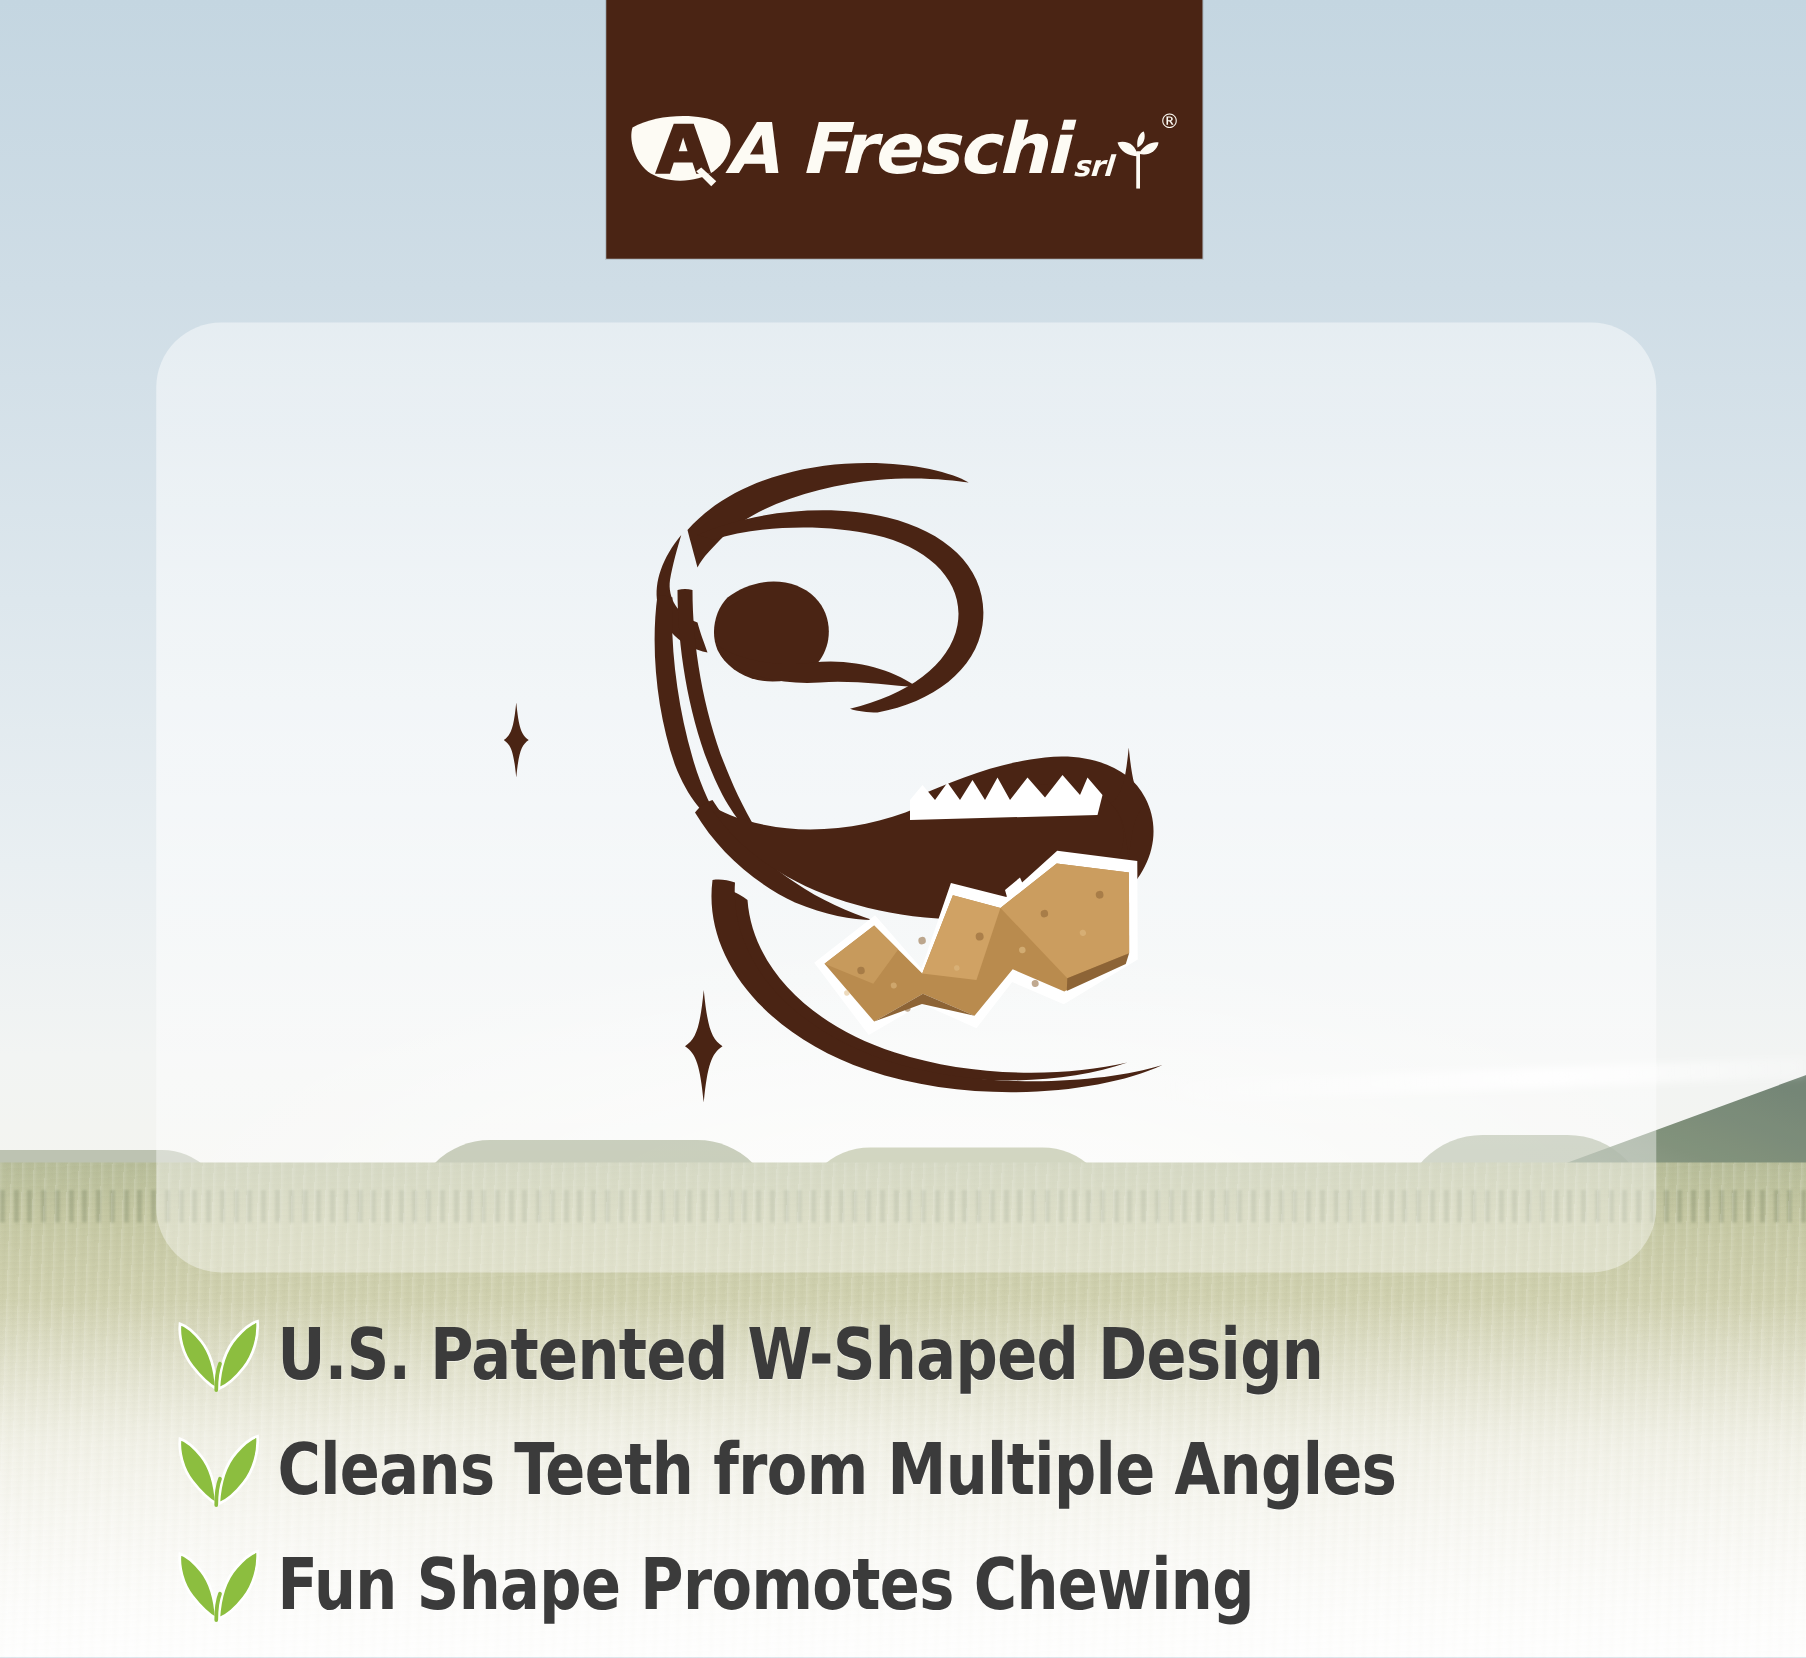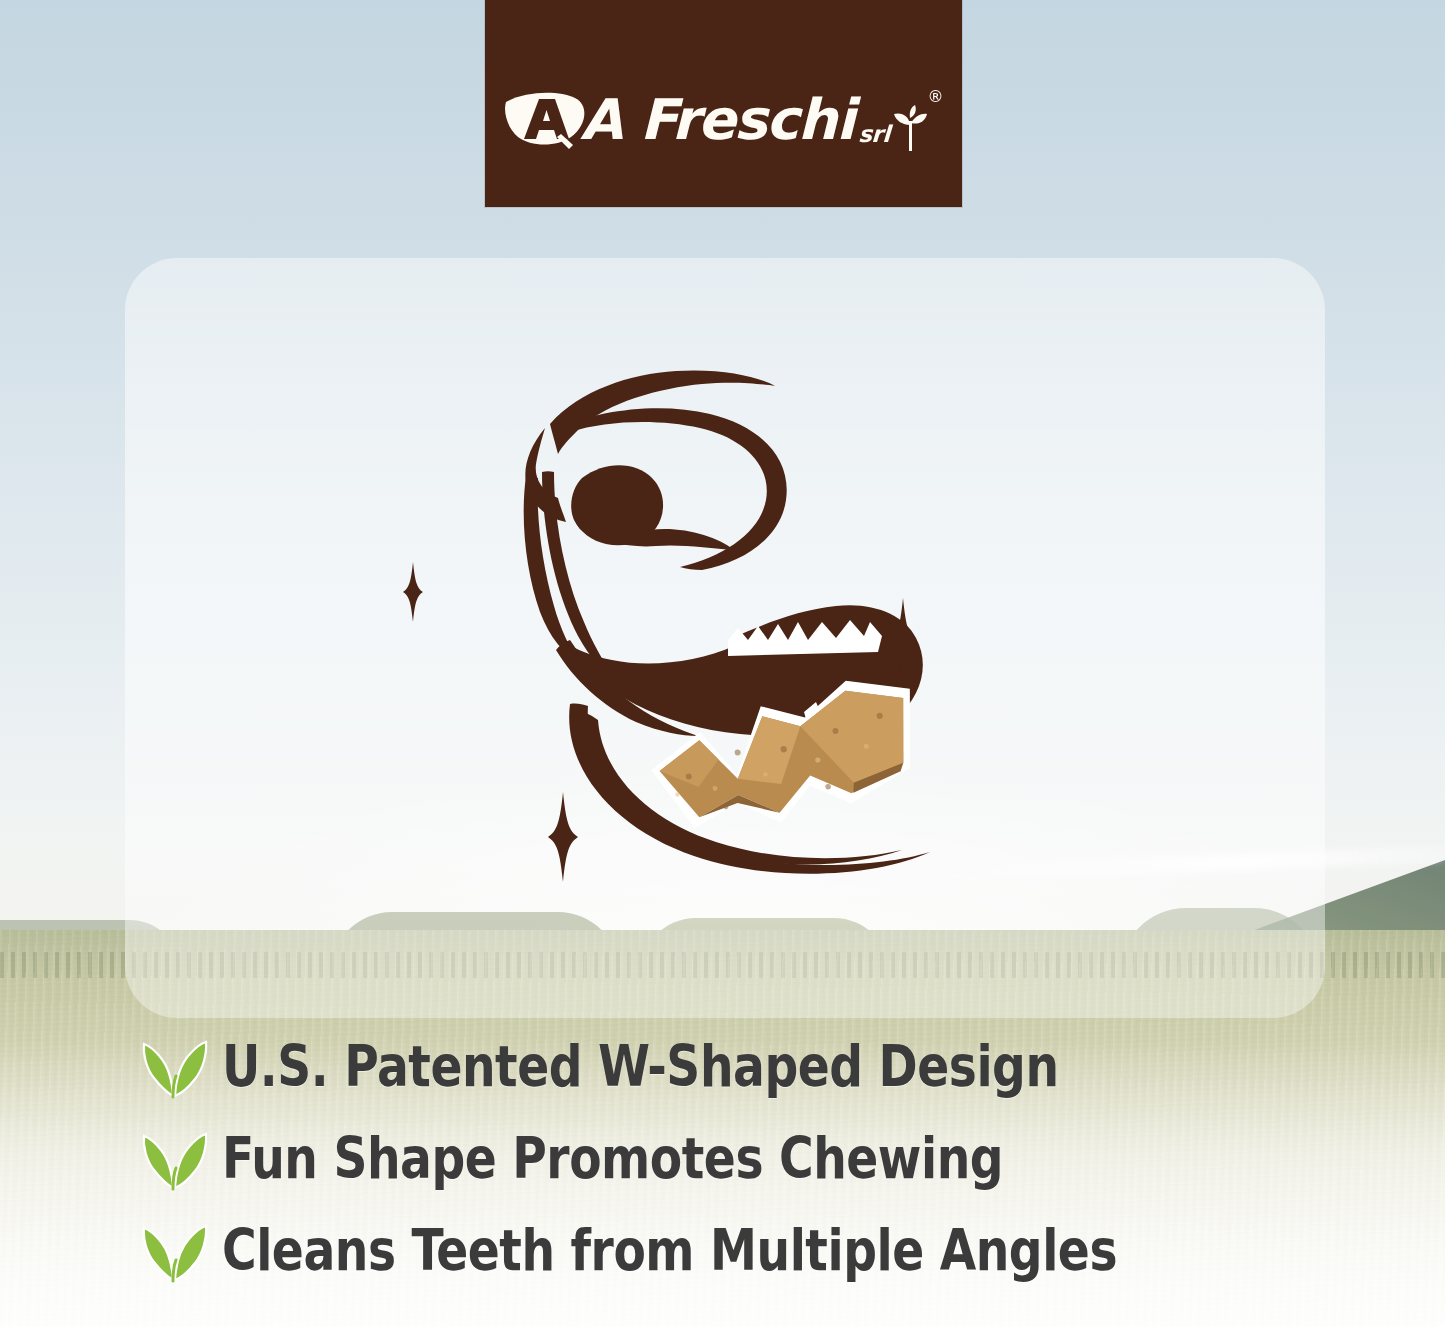--- a/index.html
+++ b/index.html
@@ -94,21 +94,21 @@
   }
 
   
   .illus{position:absolute; left:330px; top:350px; width:700px; height:580px;}
   .illus svg{display:block;width:100%;height:100%;}
 
   
   .features{
     position:absolute; left:142px; top:1038px; width:1200px;
   }
-  .feature-row{display:flex; height:92px;}
+  .feature-row{display:flex; align-items:center; height:92px;}
   .leaf-ico{flex:0 0 auto;width:66px;height:62px;margin-right:14px;position:relative;}
   .feature-text{
     font-family:"DejaVu Sans Condensed","Liberation Sans", sans-serif;
     font-weight:bold; color:#3b3b3b; font-size:57px; line-height:1;
     letter-spacing:-.5px; white-space:nowrap;
     transform:scaleX(.92); transform-origin:left center;
     text-shadow:0 1px 0 rgba(255,255,255,.5);
   }
 </style>
 </head>
@@ -261,28 +261,28 @@
     </div>
 
     <div class="feature-row">
       <span class="leaf-ico">
         <svg viewBox="0 0 66 62" aria-hidden="true">
           <path d="M31 58 C30 42 27 30 19 20 C11 10 5 7 2 6 C1 16 4 30 12 40 C19 49 26 55 31 58 Z" fill="#8cbe3f" stroke="#ffffff" stroke-width="2.2"></path>
           <path d="M33 58 C34 40 39 26 47 17 C54 9 60 5 64 4 C65 16 61 31 53 41 C46 50 38 56 33 58 Z" fill="#8cbe3f" stroke="#ffffff" stroke-width="2.2"></path>
           <path d="M31 59 C31 50 32 43 34 38" fill="none" stroke="#8cbe3f" stroke-width="3" stroke-linecap="round"></path>
         </svg>
       </span>
-      <span class="feature-text">Fun Shape Promotes Chewing</span>
+      <span class="feature-text">Cleans Teeth from Multiple Angles</span>
     </div>
 
     <div class="feature-row">
       <span class="leaf-ico">
         <svg viewBox="0 0 66 62" aria-hidden="true">
           <path d="M31 58 C30 42 27 30 19 20 C11 10 5 7 2 6 C1 16 4 30 12 40 C19 49 26 55 31 58 Z" fill="#8cbe3f" stroke="#ffffff" stroke-width="2.2"></path>
           <path d="M33 58 C34 40 39 26 47 17 C54 9 60 5 64 4 C65 16 61 31 53 41 C46 50 38 56 33 58 Z" fill="#8cbe3f" stroke="#ffffff" stroke-width="2.2"></path>
           <path d="M31 59 C31 50 32 43 34 38" fill="none" stroke="#8cbe3f" stroke-width="3" stroke-linecap="round"></path>
         </svg>
       </span>
-      <span class="feature-text">Cleans Teeth from Multiple Angles</span>
+      <span class="feature-text">Fun Shape Promotes Chewing</span>
     </div>
 
   </div>
 </div>
 
 </body></html>

